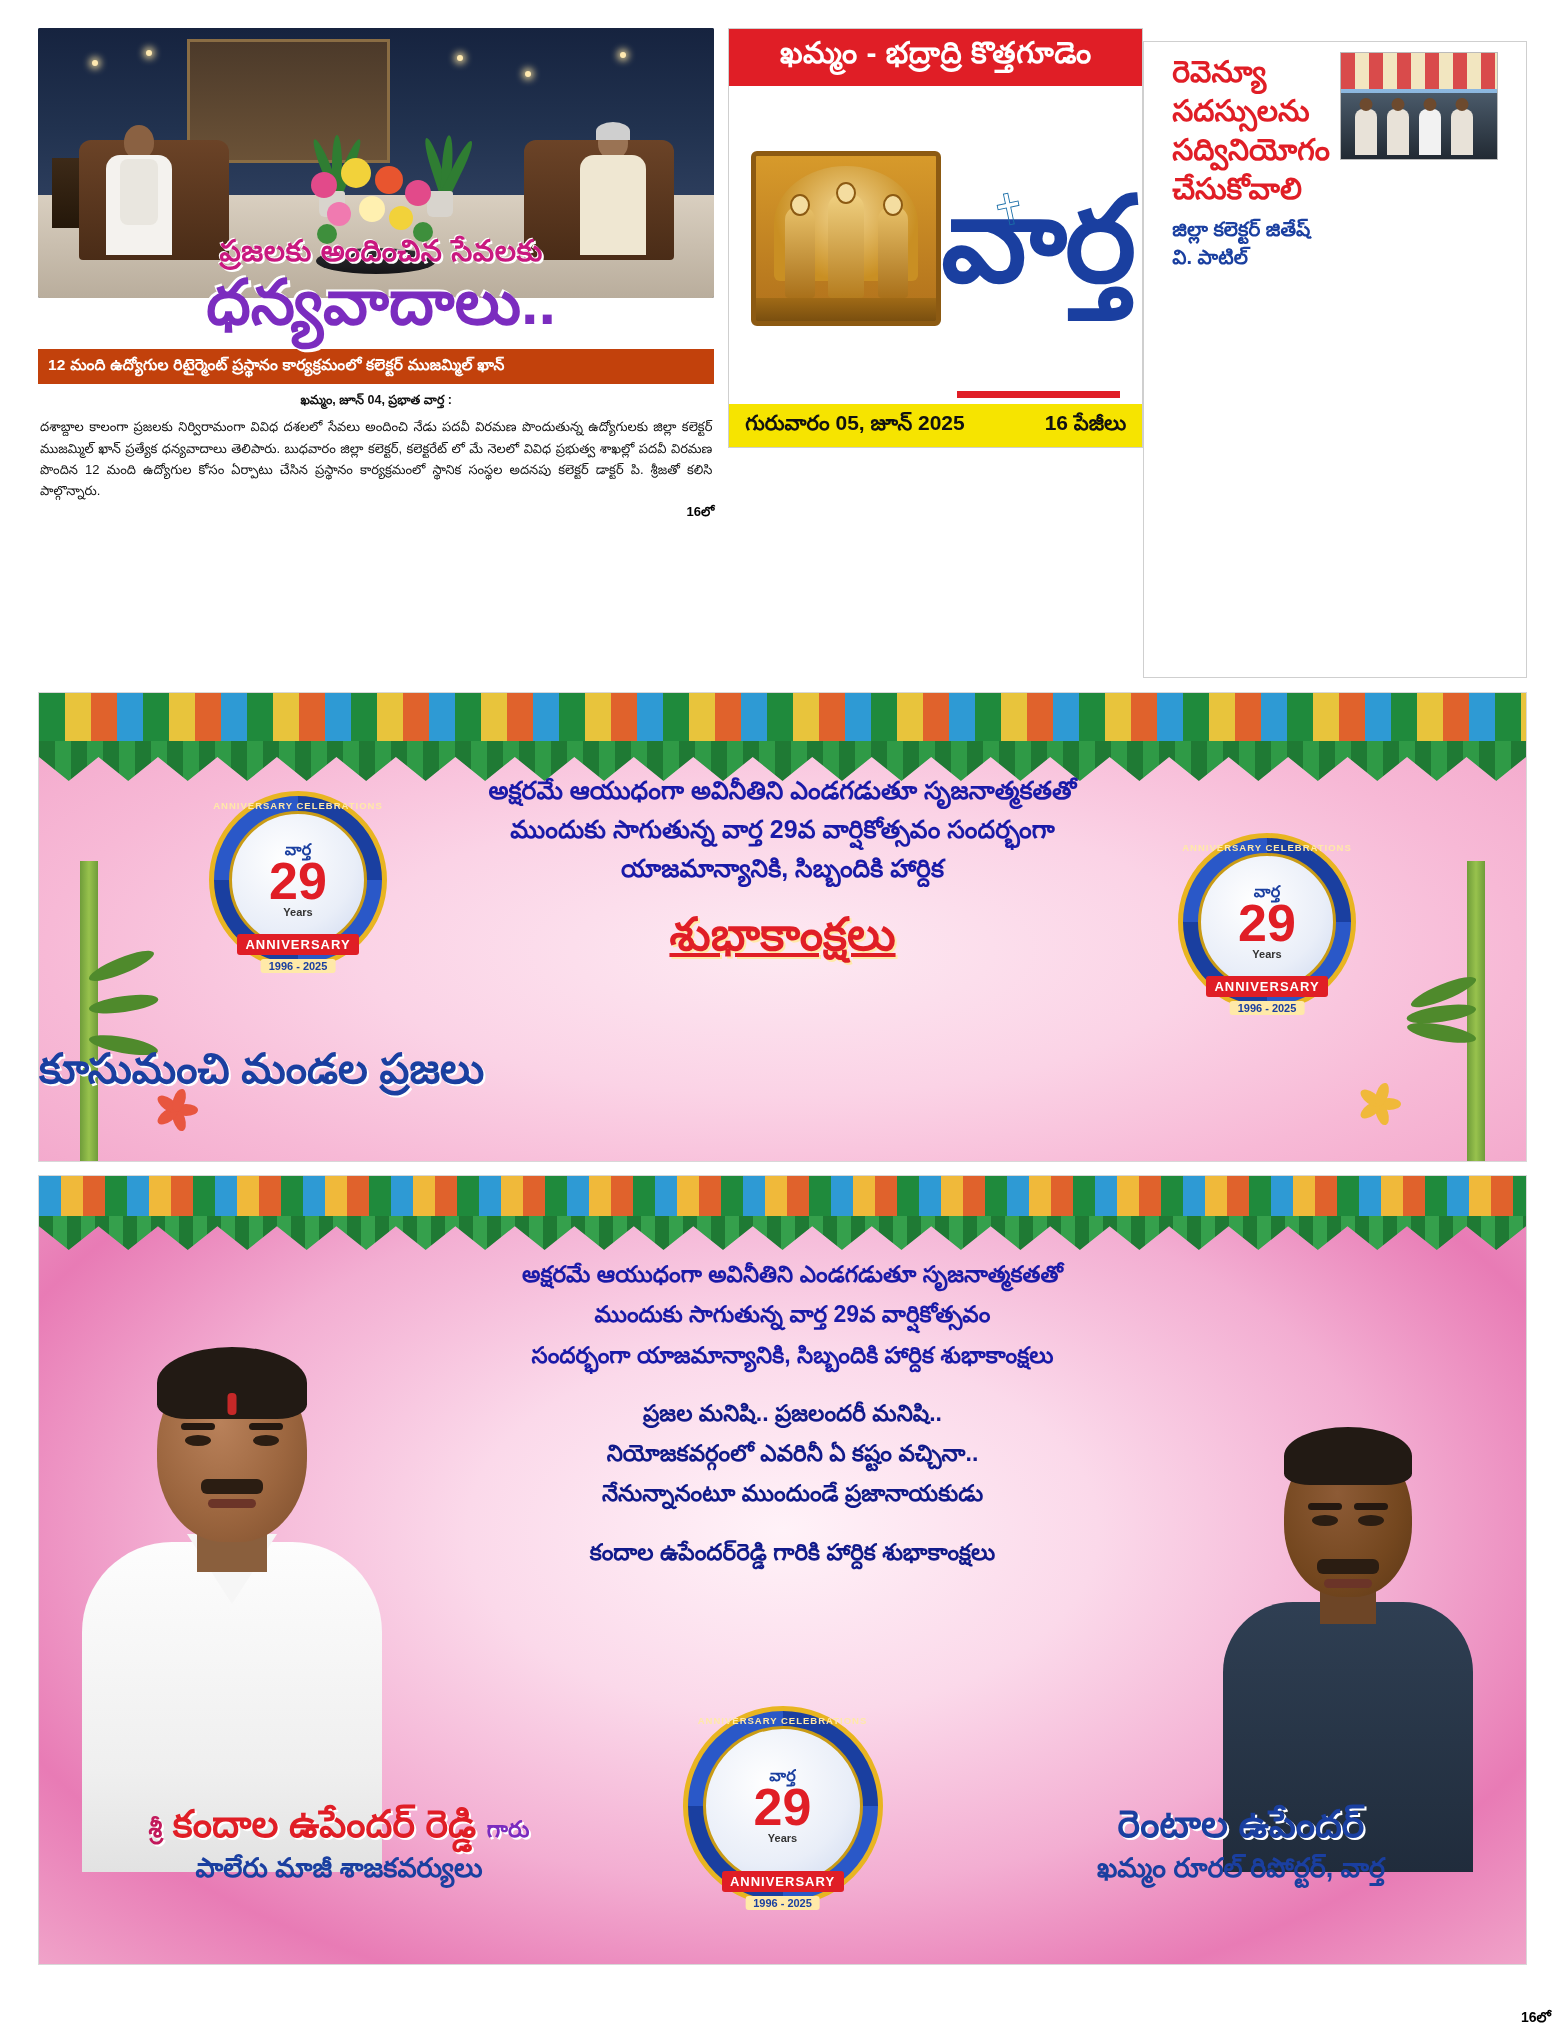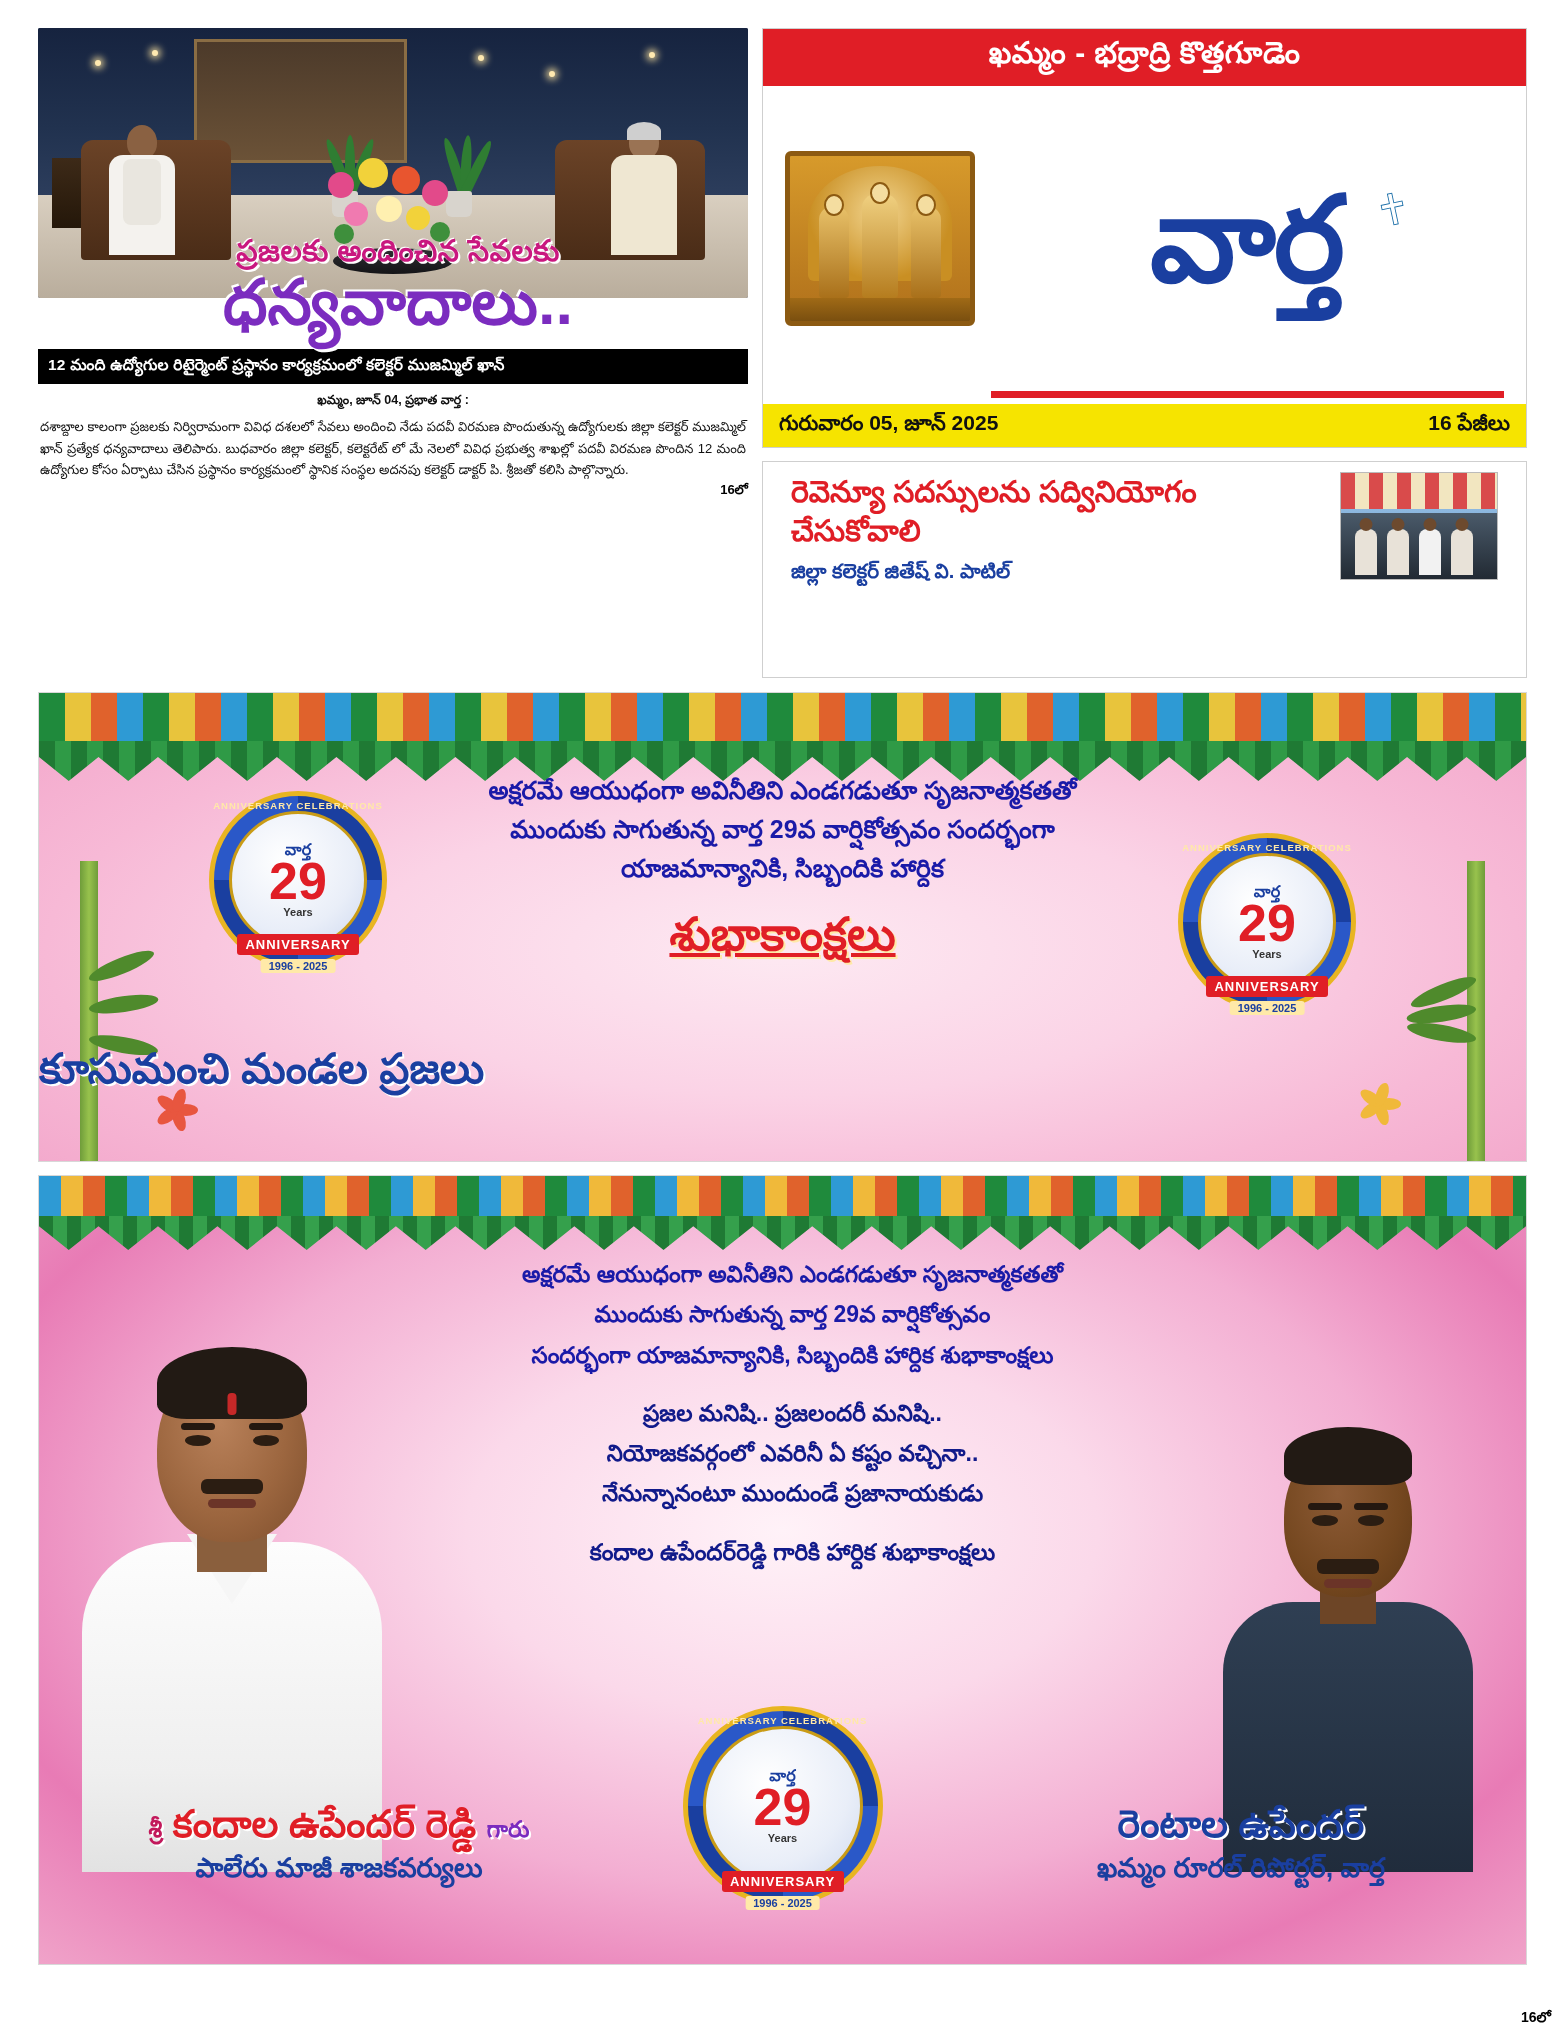--- a/index.html
+++ b/index.html
@@ -24,21 +24,21 @@
     height: 650px;
   }
   .top-left {
     width: 710px;
     display: flex;
     flex-direction: column;
   }
   .top-right {
     flex: 1;
     display: flex;
-    flex-direction: column;
+    flex-direction: row;
   }
 
   
   .photo-block {
     width: 100%;
     height: 270px;
     position: relative;
     overflow: hidden;
     border-radius: 2px;
     background: linear-gradient(180deg,#1b2a4a 0%, #2a3c5e 45%, #4a5a74 100%);
@@ -139,21 +139,21 @@
     font-weight: bold;
     color: #7b2cbf;
     text-shadow: 3px 3px 0 #ffffff, -2px -2px 0 #ffffff;
     line-height: 1.05;
     margin-top: 2px;
   }
 
   
   .caption-bar {
     margin-top: 14px;
-    background: #000000;
+    background: #c2410c;
     color: #ffffff;
     font-size: 15.5px;
     font-weight: bold;
     padding: 7px 10px;
     letter-spacing: .2px;
   }
 
   
   .byline {
     text-align: center;

